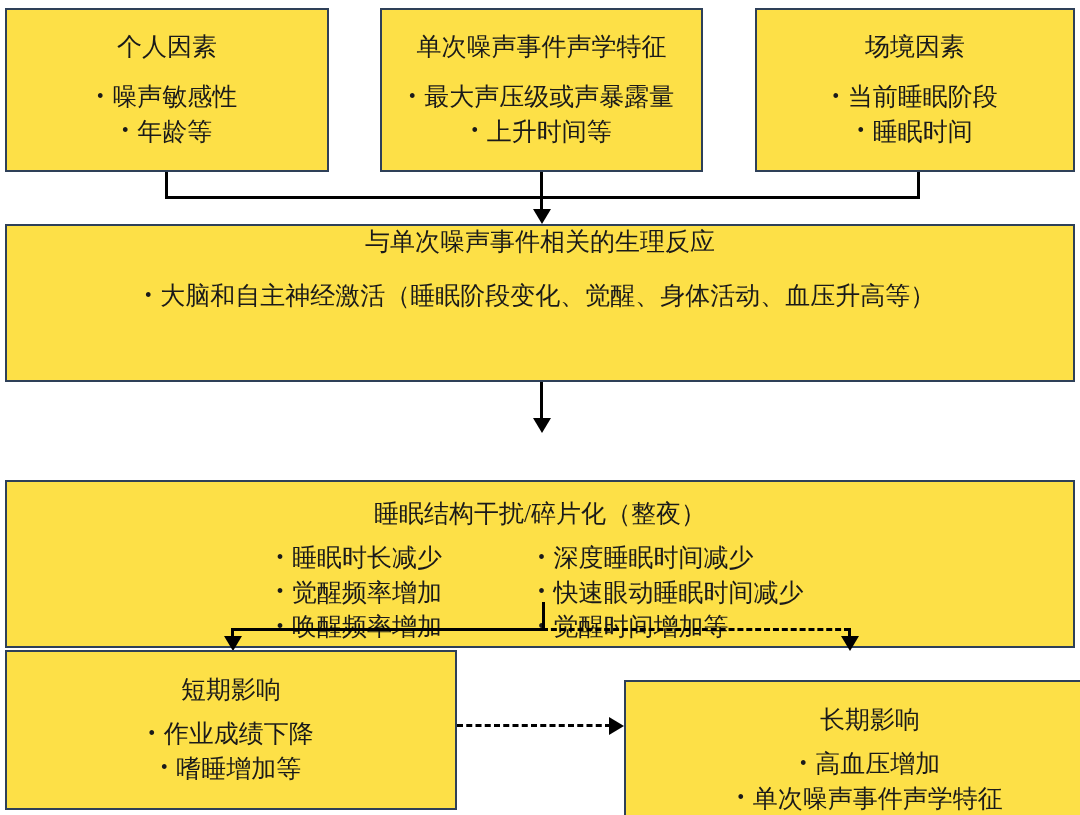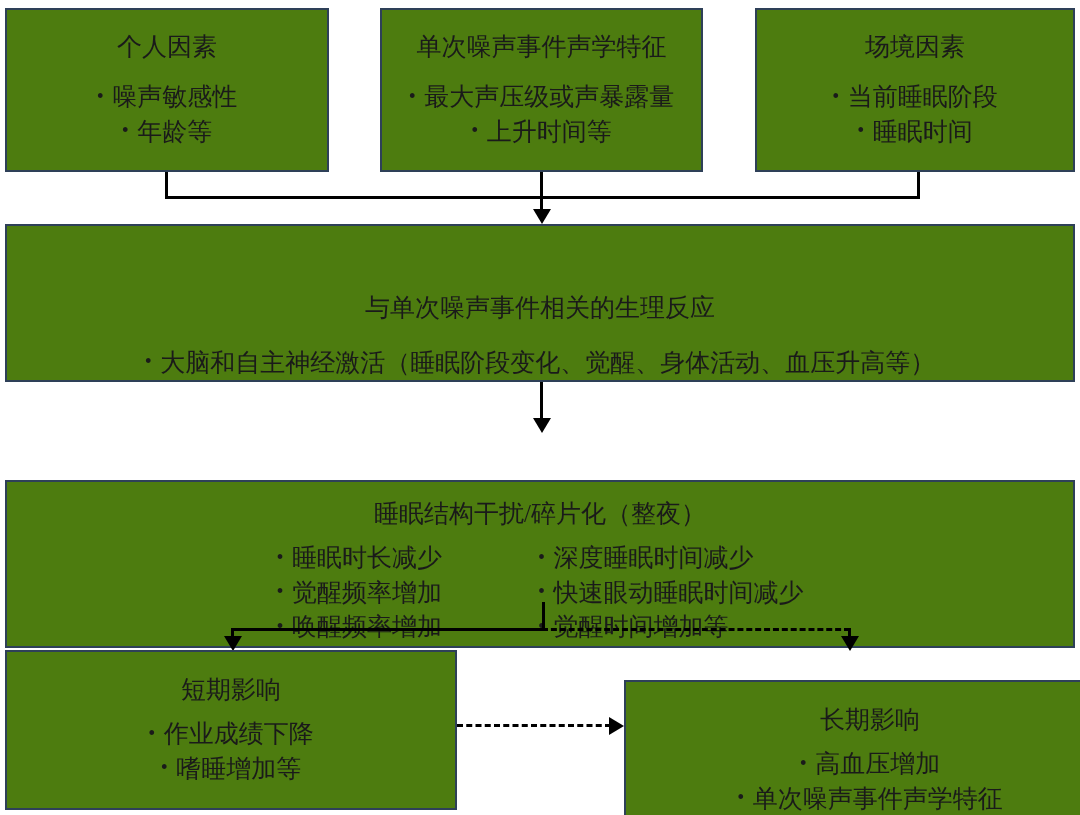--- a/index.html
+++ b/index.html
@@ -10,21 +10,21 @@
   #canvas{
     position:relative;
     width:1080px;
     height:815px;
     background:#ffffff;
     overflow:hidden;
   }
   .node{
     position:absolute;
     box-sizing:border-box;
-    background:#4d7c0f;
+    background:#fde047;
     border:2px solid #2e4058;
     display:flex;
     flex-direction:column;
     align-items:center;
     justify-content:center;
   }
   .node .title{
     font-size:25px;
     line-height:1.25;
     text-align:center;
@@ -49,21 +49,21 @@
     vertical-align:0.12em;
   }
   
   #n-personal{ left:5px;   top:8px;  width:324px; height:164px; }
   #n-acoustic{ left:380px; top:8px;  width:323px; height:164px; }
   #n-context { left:755px; top:8px;  width:320px; height:164px; }
   #n-personal .title,#n-acoustic .title,#n-context .title{ margin-bottom:18px; }
 
   
   #n-physio{ left:5px; top:224px; width:1070px; height:158px;
-             justify-content:flex-end; }
+             justify-content:flex-start; }
   #n-physio .title{ margin-bottom:22px; }
   #n-physio ul li{ font-size:25px; }
 
   
   #n-sleep{ left:5px; top:434px; width:1070px; height:168px;
             justify-content:flex-start; padding-top:16px;margin-top:46px; }
   #n-sleep .title{ margin-bottom:12px; }
   #n-sleep .cols{
     display:flex;
     justify-content:center;

